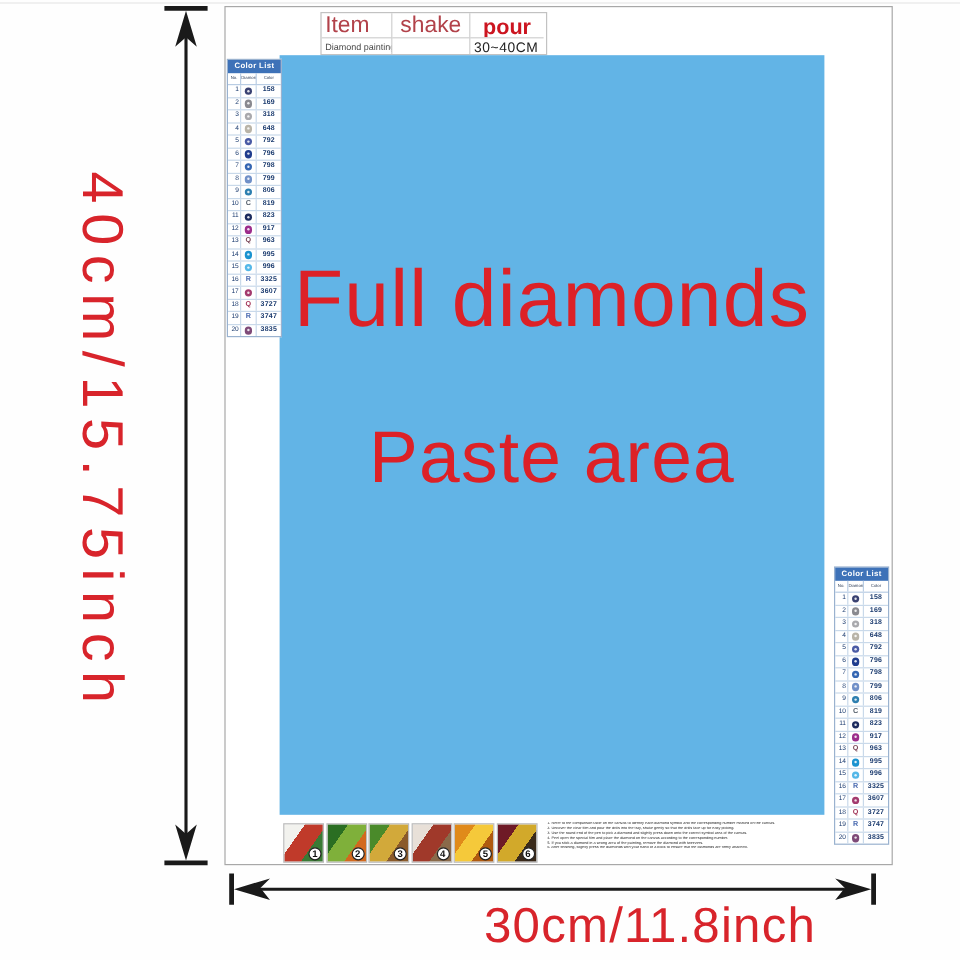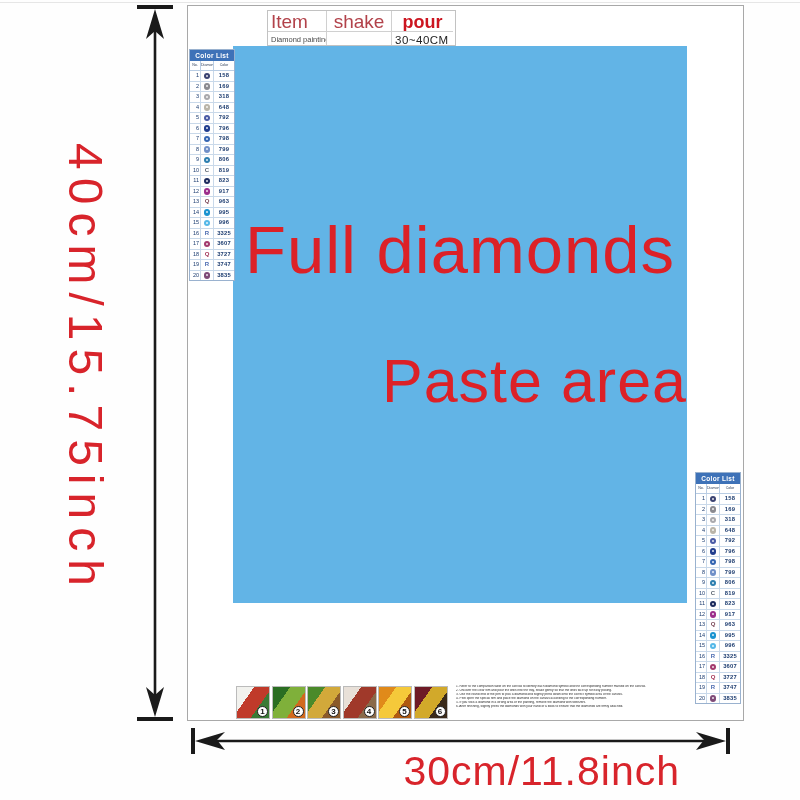--- a/index.html
+++ b/index.html
@@ -17,23 +17,23 @@
   .item-table .c:last-child{border-right:none;}
   .item-table .hr .c{height:20px;line-height:20px;}
   .item-table .dr .c{height:14px;line-height:14px;border-top:1px solid #d0d0d0;}
   .h-item{font-size:19px;color:#b2424a;}
   .h-number{font-size:19px;color:#b2424a;text-align:center;}
   .h-size{font-size:18px;color:#cc1520;font-weight:bold;text-align:center;}
   .d-item{font-size:7.5px;color:#4a4a4a;}
   .d-size{font-size:11.5px;color:#222;text-align:left;letter-spacing:0.5px;}
 
   
-  .canvas{position:absolute;left:45px;top:40px;width:454px;height:557px;background:#62b4e6;}
+  .canvas{position:absolute;left:45px;top:40px;width:454px;height:633px;background:#62b4e6;}
   .canvas .l1{position:absolute;left:0;top:165px;width:100%;text-align:center;font-size:67px;color:#dc2127;letter-spacing:1px;}
-  .canvas .l2{position:absolute;left:0;top:300px;width:100%;text-align:right;font-size:61px;color:#dc2127;letter-spacing:1px;}
+  .canvas .l2{position:absolute;left:0;top:300px;width:100%;text-align:center;font-size:61px;color:#dc2127;letter-spacing:1px;}
 
   
   .color-list{position:absolute;width:46px;background:#fff;border:1px solid #9ab2cf;box-sizing:border-box;font-family:"Liberation Sans",sans-serif;}
   .color-list.left{left:1px;top:43px;}
   .color-list.right{left:507px;top:466px;}
   .cl-title{height:11px;line-height:11px;background:#3e72b8;color:#fff;font-size:6.5px;font-weight:bold;text-align:center;letter-spacing:0.3px;}
   .cl-cols{display:grid;grid-template-columns:11px 13px 1fr;height:9px;border-bottom:0.5px solid #b9cde4;}
   .cl-cols span{font-size:3.6px;line-height:9px;text-align:center;color:#2a3a55;border-right:0.5px solid #b9cde4;overflow:hidden;}
   .cl-cols span:last-child{border-right:none;}
   .cl-row{display:grid;grid-template-columns:11px 13px 1fr;height:9.5px;border-bottom:0.5px solid #c9d9ea;align-items:center;}

